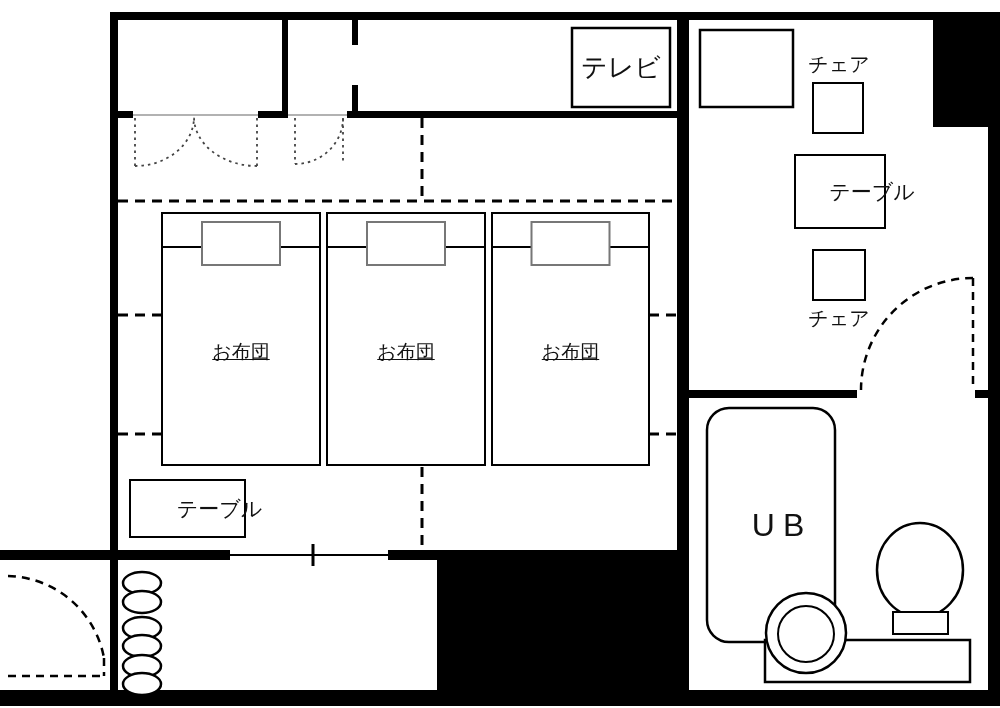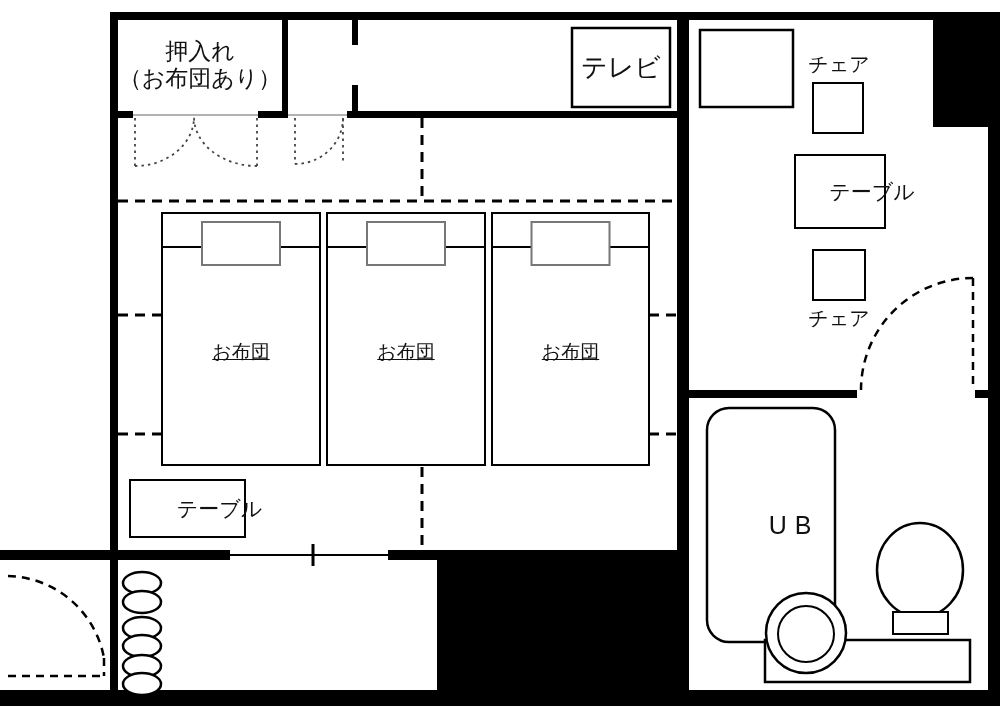--- a/index.html
+++ b/index.html
@@ -4,21 +4,21 @@
 <style>
   html,body{margin:0;padding:0;background:#fff;}
   #plan{position:relative;width:1000px;height:708px;background:#fff;overflow:hidden;
         font-family:"Liberation Sans","DejaVu Sans",sans-serif;}
   #plan svg{position:absolute;left:0;top:0;}
   .lbl{position:absolute;color:#111;display:flex;align-items:center;justify-content:center;
        text-align:center;white-space:nowrap;}
   .lbl-closet{flex-direction:column;white-space:normal;line-height:27px;font-size:23px;}
   .fs26{font-size:26px;} .fs24{font-size:24px;} .fs23{font-size:19px;text-decoration:underline;}
   .fs21{font-size:21px;margin-left:32px;} .fs19{font-size:20px;}
-  .ub{font-size:25px;letter-spacing:8px;padding-left:23px;}
+  .ub{font-size:32px;letter-spacing:8px;padding-left:11px;}
 </style>
 </head>
 <body>
 
 <div id="plan">
 
   <svg width="1000" height="708" viewBox="0 0 1000 708">
 
     <g fill="#000" stroke="none">
       <rect x="110" y="12" width="890" height="8"></rect>
@@ -114,24 +114,20 @@
 
     <g stroke="#000" stroke-width="2.5" stroke-dasharray="8 6" fill="none">
       <line x1="973" y1="278" x2="973" y2="390"></line>
       <path d="M973 278 A 112 112 0 0 0 861 390"></path>
       <line x1="8" y1="676" x2="104" y2="676"></line>
       <line x1="104" y1="658" x2="104" y2="676"></line>
       <path d="M8 576 A 100 100 0 0 1 104 658"></path>
     </g>
   </svg>
 
-  <div class="lbl lbl-closet" style="left:118px;top:30px;width:164px;height:70px;">
-    <span>押入れ</span>
-    <span>（お布団あり）</span>
-  </div>
 
   <div class="lbl fs26" style="left:572px;top:28px;width:98px;height:79px;">テレビ</div>
 
 
   <div class="lbl fs19" style="left:799px;top:52px;width:80px;height:24px;">チェア</div>
 
   <div class="lbl fs21" style="left:795px;top:155px;width:90px;height:73px;">テーブル</div>
 
   <div class="lbl fs19" style="left:799px;top:306px;width:80px;height:24px;">チェア</div>
 

